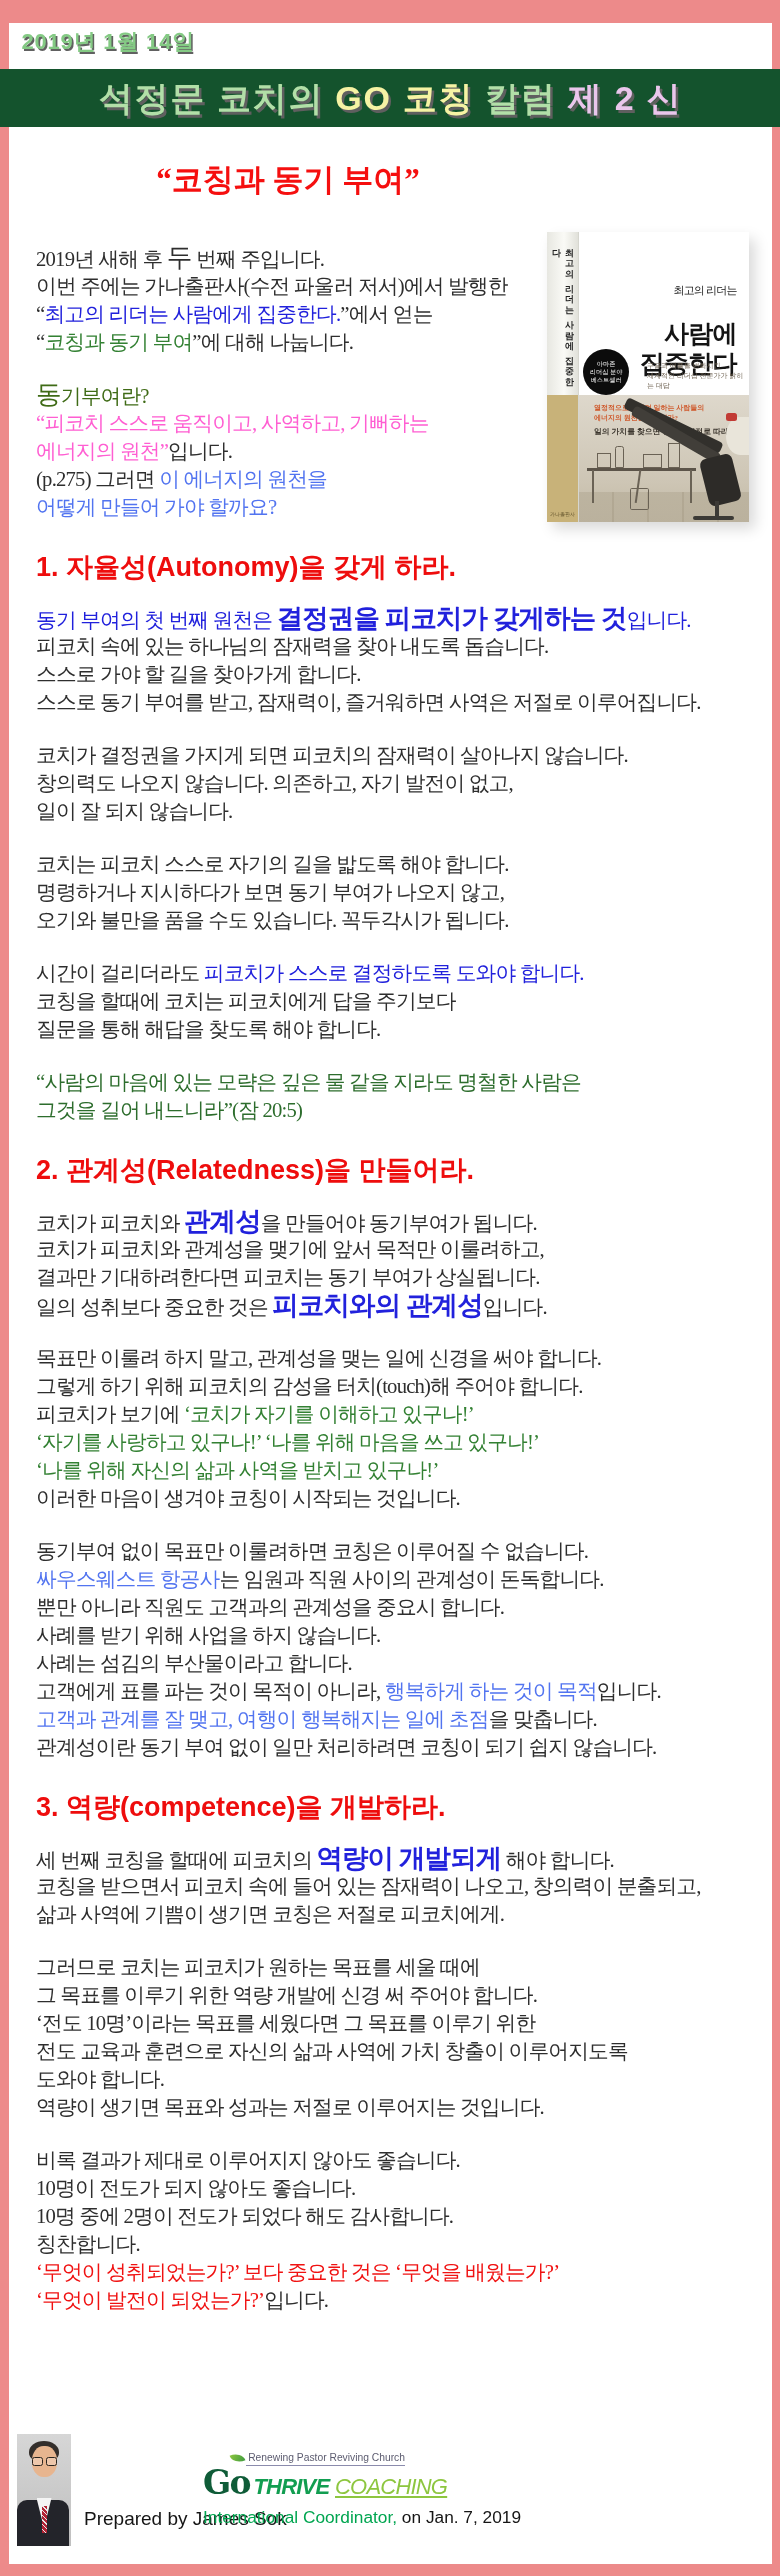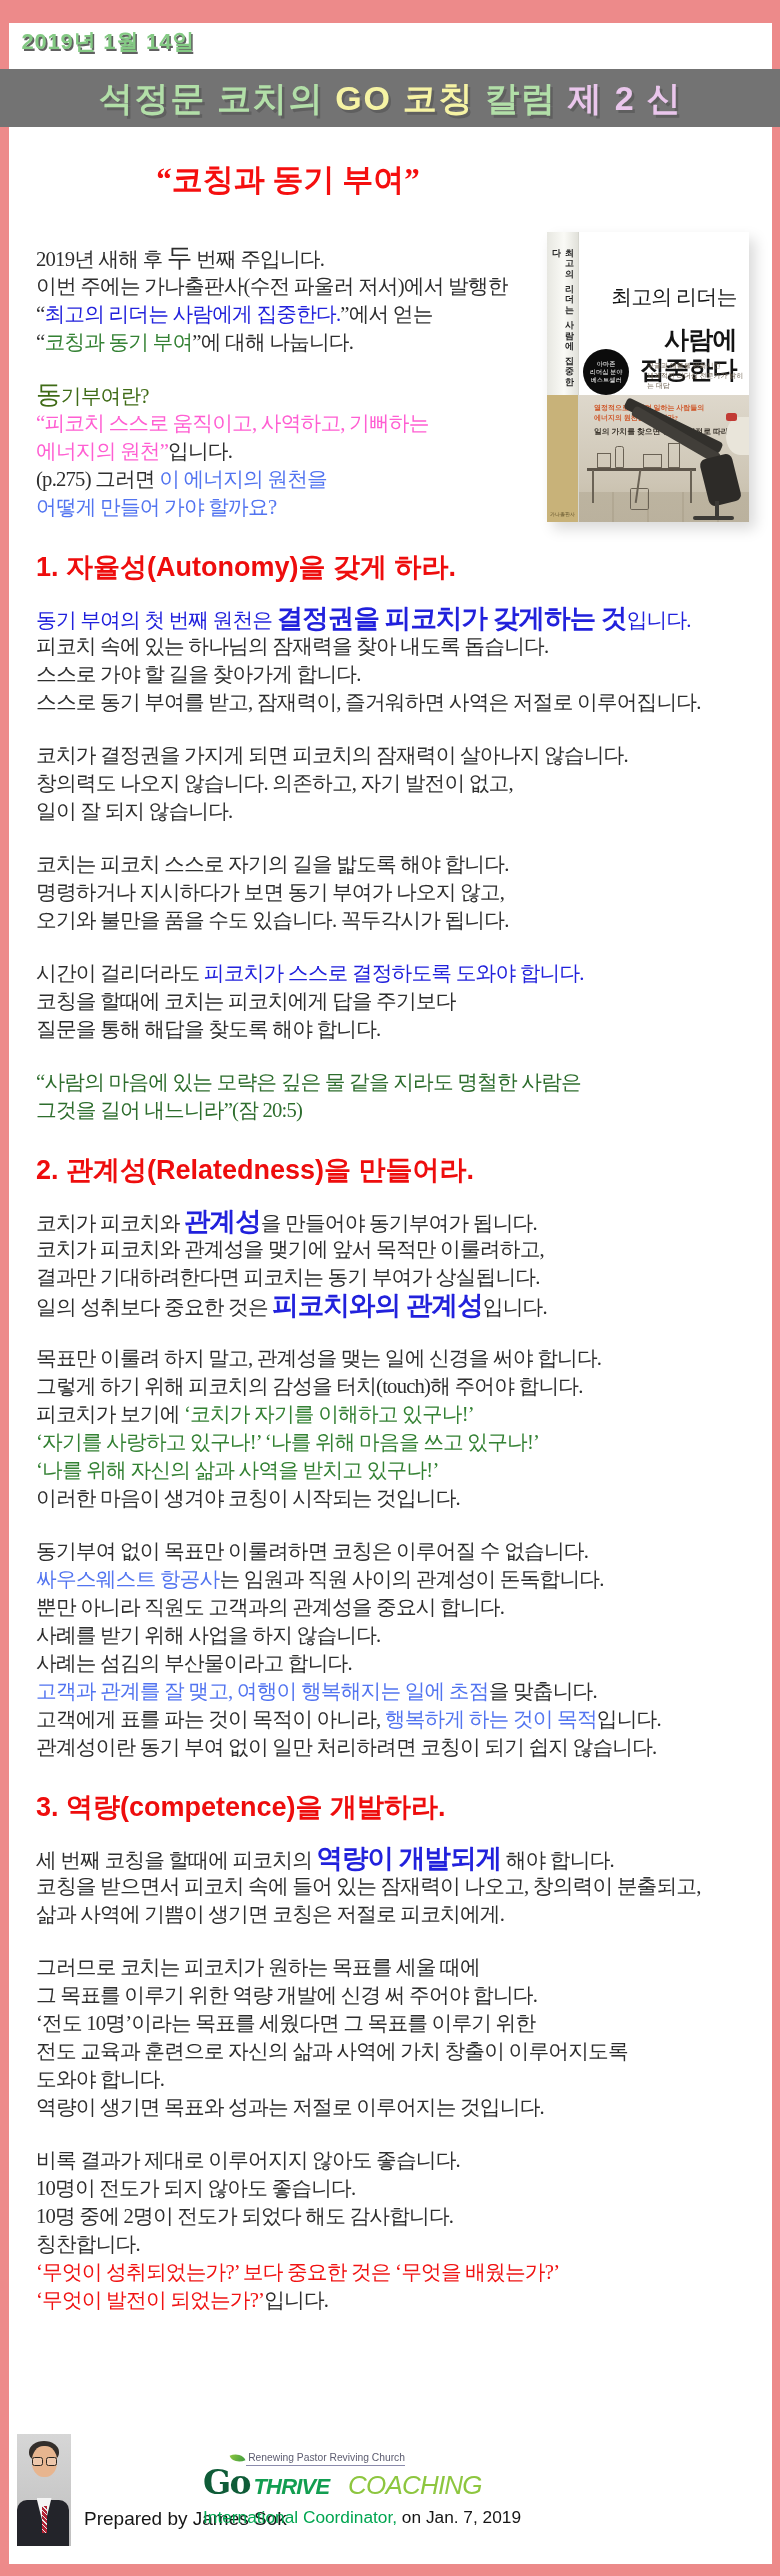--- a/index.html
+++ b/index.html
@@ -3,21 +3,21 @@
 <meta charset="utf-8">
 <style>
   html,body{margin:0;padding:0;background:#9b9b9b;}
   #page{position:relative;width:781px;height:2576px;background:#ed8a8a;margin:0 auto;overflow:hidden;
         font-family:"Liberation Serif","DejaVu Serif",serif;}
   #sheet{position:absolute;left:9px;right:9px;top:23px;bottom:11.6px;background:#ffffff;}
   
   .date{position:absolute;left:21.5px;top:27px;font-family:"Liberation Sans","DejaVu Sans",sans-serif;
         font-weight:bold;font-size:22px;letter-spacing:0.8px;color:#84ca84;text-shadow:1.7px 1.7px 0 #616161;z-index:3;}
   
-  .band{position:absolute;left:0;top:69px;width:781px;height:58px;background:#737373;z-index:2;
+  .band{position:absolute;left:0;top:69px;width:781px;height:58px;background:#14532d;z-index:2;
         text-align:center;}
   .band .mast{font-family:"Liberation Sans","DejaVu Sans",sans-serif;font-weight:bold;font-size:34px;
         line-height:58px;letter-spacing:1.7px;text-shadow:2.5px 2.5px 0 #5f5f5f;white-space:nowrap;}
   .c-mg{color:#b2dfa8}.c-my{color:#f6f3a4}.c-mp{color:#eac6ec}
   
   .main-title{position:absolute;left:36px;top:159px;width:504px;text-align:center;z-index:3;
         font-weight:bold;font-size:31px;color:#f50f0f;}
   
   #article{position:absolute;left:36px;top:244px;width:711px;overflow:hidden;z-index:3;}
   .para{margin:0 0 25px 0;}
@@ -38,21 +38,21 @@
   .book{position:absolute;left:547px;top:232px;width:202px;height:290px;display:flex;z-index:4;
         box-shadow:5.8px 7.4px 13.2px rgba(0,0,0,0.15);}
   .spine{position:relative;width:31px;background:linear-gradient(90deg,#e7e7e1,#fafaf6 55%,#e1e1da);
         border-right:0.8px solid #d6d6cf;}
   .spine-bottom{position:absolute;left:0;bottom:0;width:100%;height:127px;background:#c8b279;}
   .spine-text{writing-mode:vertical-rl;font-size:9px;font-weight:bold;color:#222;margin:10px auto 0;
         letter-spacing:1.7px;height:149px;overflow:hidden;position:relative;z-index:1;}
   .spine-pub{position:absolute;bottom:5px;left:0;width:100%;text-align:center;font-size:5px;color:#5a4c26;}
   .cover{position:relative;flex:1;background:#ffffff;overflow:hidden;}
   .cover-title{position:absolute;top:51px;right:12.4px;text-align:right;color:#141414;}
-  .ct1{font-size:21px;letter-spacing:-0.8px;margin-bottom:14px;}
+  .ct1{font-size:11px;letter-spacing:-0.8px;margin-bottom:21px;}
   .ct2{font-size:25px;font-weight:bold;line-height:30px;letter-spacing:-0.8px;}
   .byline{position:absolute;top:162px;right:12.4px;font-size:6.6px;color:#777;}
   .badge{position:absolute;left:4.1px;top:117px;width:46px;height:46px;border-radius:50%;background:#0c0c0c;
         color:#fff;font-size:6.2px;line-height:8.3px;text-align:center;display:flex;flex-direction:column;
         justify-content:center;font-family:"Liberation Sans",sans-serif;}
   .desc{position:absolute;left:68px;top:129px;font-size:7px;line-height:10px;color:#6b5f4e;}
   .photo{position:absolute;left:0;bottom:0;width:100%;height:127px;
         background:linear-gradient(180deg,#ded8cc,#cdc5b4 70%,#c0b7a3);overflow:hidden;}
   .ph-red{position:absolute;left:15px;top:8.3px;font-size:7px;line-height:10px;color:#cf5a2d;font-weight:bold;}
   .ph-dark{position:absolute;left:15px;top:31px;font-size:7.8px;color:#3c362e;font-weight:bold;}
@@ -94,21 +94,21 @@
         font-size:19px;color:#151515;z-index:3;margin-top:20px;}
   .logo{position:absolute;left:203px;top:2452px;width:202px;z-index:3;font-family:"Liberation Sans","DejaVu Sans",sans-serif;}
   .logo-top{display:flex;align-items:center;justify-content:flex-end;gap:4px;font-size:10.3px;color:#5c5c70;}
   .leaf{display:inline-block;width:13.2px;height:10px;background:linear-gradient(135deg,#8dc63f,#3f9b3f);
         border-radius:0 100% 0 100%;transform:rotate(-22deg);}
   .logo-rule{height:1.7px;background:#8b8bad;margin:1.7px 0 0 43px;}
   .logo-main{white-space:nowrap;line-height:33px;}
   .lg-go{font-family:"DejaVu Serif","Liberation Serif",serif;font-size:33px;font-weight:bold;
         color:#0f5c38;letter-spacing:-1.7px;}
   .lg-thrive{font-size:22px;font-style:italic;font-weight:bold;color:#129e51;margin-left:0;letter-spacing:-0.8px;}
-  .lg-coaching{font-size:26px;font-style:italic;color:#8dc63f;margin-left:15px;letter-spacing:-0.8px;}
+  .lg-coaching{font-size:22px;font-style:italic;color:#8dc63f;margin-left:2px;letter-spacing:-0.8px;text-decoration:underline;}
   .logo-sub{font-size:17.3px;white-space:nowrap;margin-top:0.8px;}
   .ls-green{color:#00a550}.ls-black{color:#151515}
 </style>
 </head>
 <body>
 
 <div id="page">
   <div id="sheet"></div>
 
   <div class="date">2019년 1월 14일</div>
@@ -222,22 +222,22 @@
         <div class="line"><span class="c-qg">‘자기를 사랑하고 있구나!’ ‘나를 위해 마음을 쓰고 있구나!’</span></div>
         <div class="line"><span class="c-qg">‘나를 위해 자신의 삶과 사역을 받치고 있구나!’</span></div>
         <div class="line"><span class="c-k">이러한 마음이 생겨야 코칭이 시작되는 것입니다.</span></div>
       </div>
       <div class="para">
         <div class="line"><span class="c-k">동기부여 없이 목표만 이룰려하면 코칭은 이루어질 수 없습니다.</span></div>
         <div class="line"><span class="c-lb">싸우스웨스트 항공사</span><span class="c-k">는 임원과 직원 사이의 관계성이 돈독합니다.</span></div>
         <div class="line"><span class="c-k">뿐만 아니라 직원도 고객과의 관계성을 중요시 합니다.</span></div>
         <div class="line"><span class="c-k">사례를 받기 위해 사업을 하지 않습니다.</span></div>
         <div class="line"><span class="c-k">사례는 섬김의 부산물이라고 합니다.</span></div>
+        <div class="line"><span class="c-k">고객에게 표를 파는 것이 목적이 아니라, </span><span class="c-lb">행복하게 하는 것이 목적</span><span class="c-k">입니다.</span></div>
         <div class="line"><span class="c-lb">고객과 관계를 잘 맺고, 여행이 행복해지는 일에 초점</span><span class="c-k">을 맞춥니다.</span></div>
-        <div class="line"><span class="c-k">고객에게 표를 파는 것이 목적이 아니라, </span><span class="c-lb">행복하게 하는 것이 목적</span><span class="c-k">입니다.</span></div>
         <div class="line"><span class="c-k">관계성이란 동기 부여 없이 일만 처리하려면 코칭이 되기 쉽지 않습니다.</span></div>
       </div>
       <h2 class="sec-h">3. 역량(competence)을 개발하라.</h2>
       <div class="para">
         <div class="line"><span class="c-k">세 번째 코칭을 할때에 피코치의 </span><span class="c-b s-big">역량이 개발되게</span><span class="c-k"> 해야 합니다.</span></div>
         <div class="line"><span class="c-k">코칭을 받으면서 피코치 속에 들어 있는 잠재력이 나오고, 창의력이 분출되고,</span></div>
         <div class="line"><span class="c-k">삶과 사역에 기쁨이 생기면 코칭은 저절로 피코치에게.</span></div>
       </div>
       <div class="para">
         <div class="line"><span class="c-k">그러므로 코치는 피코치가 원하는 목표를 세울 때에</span></div>

